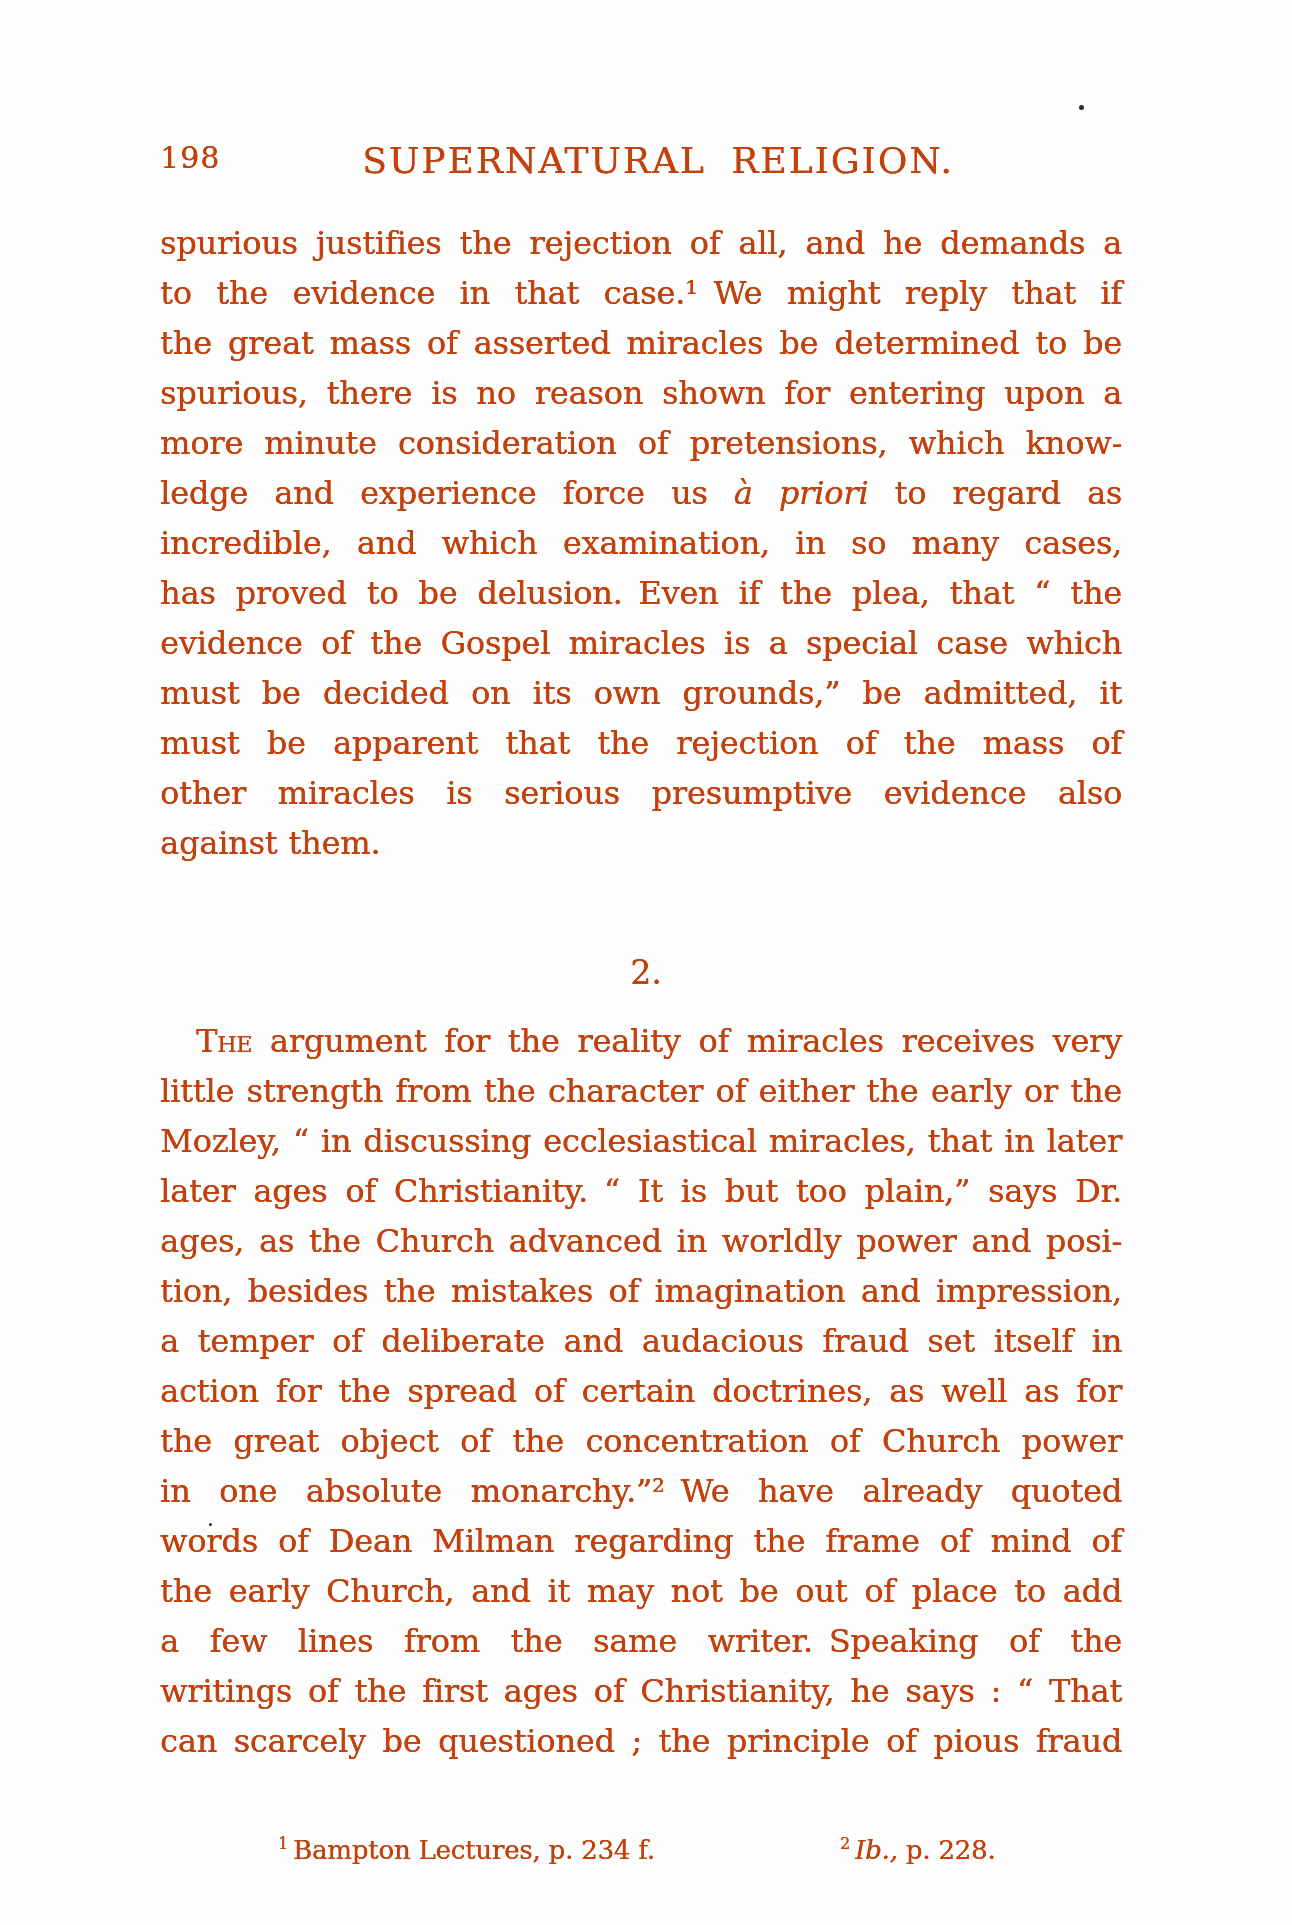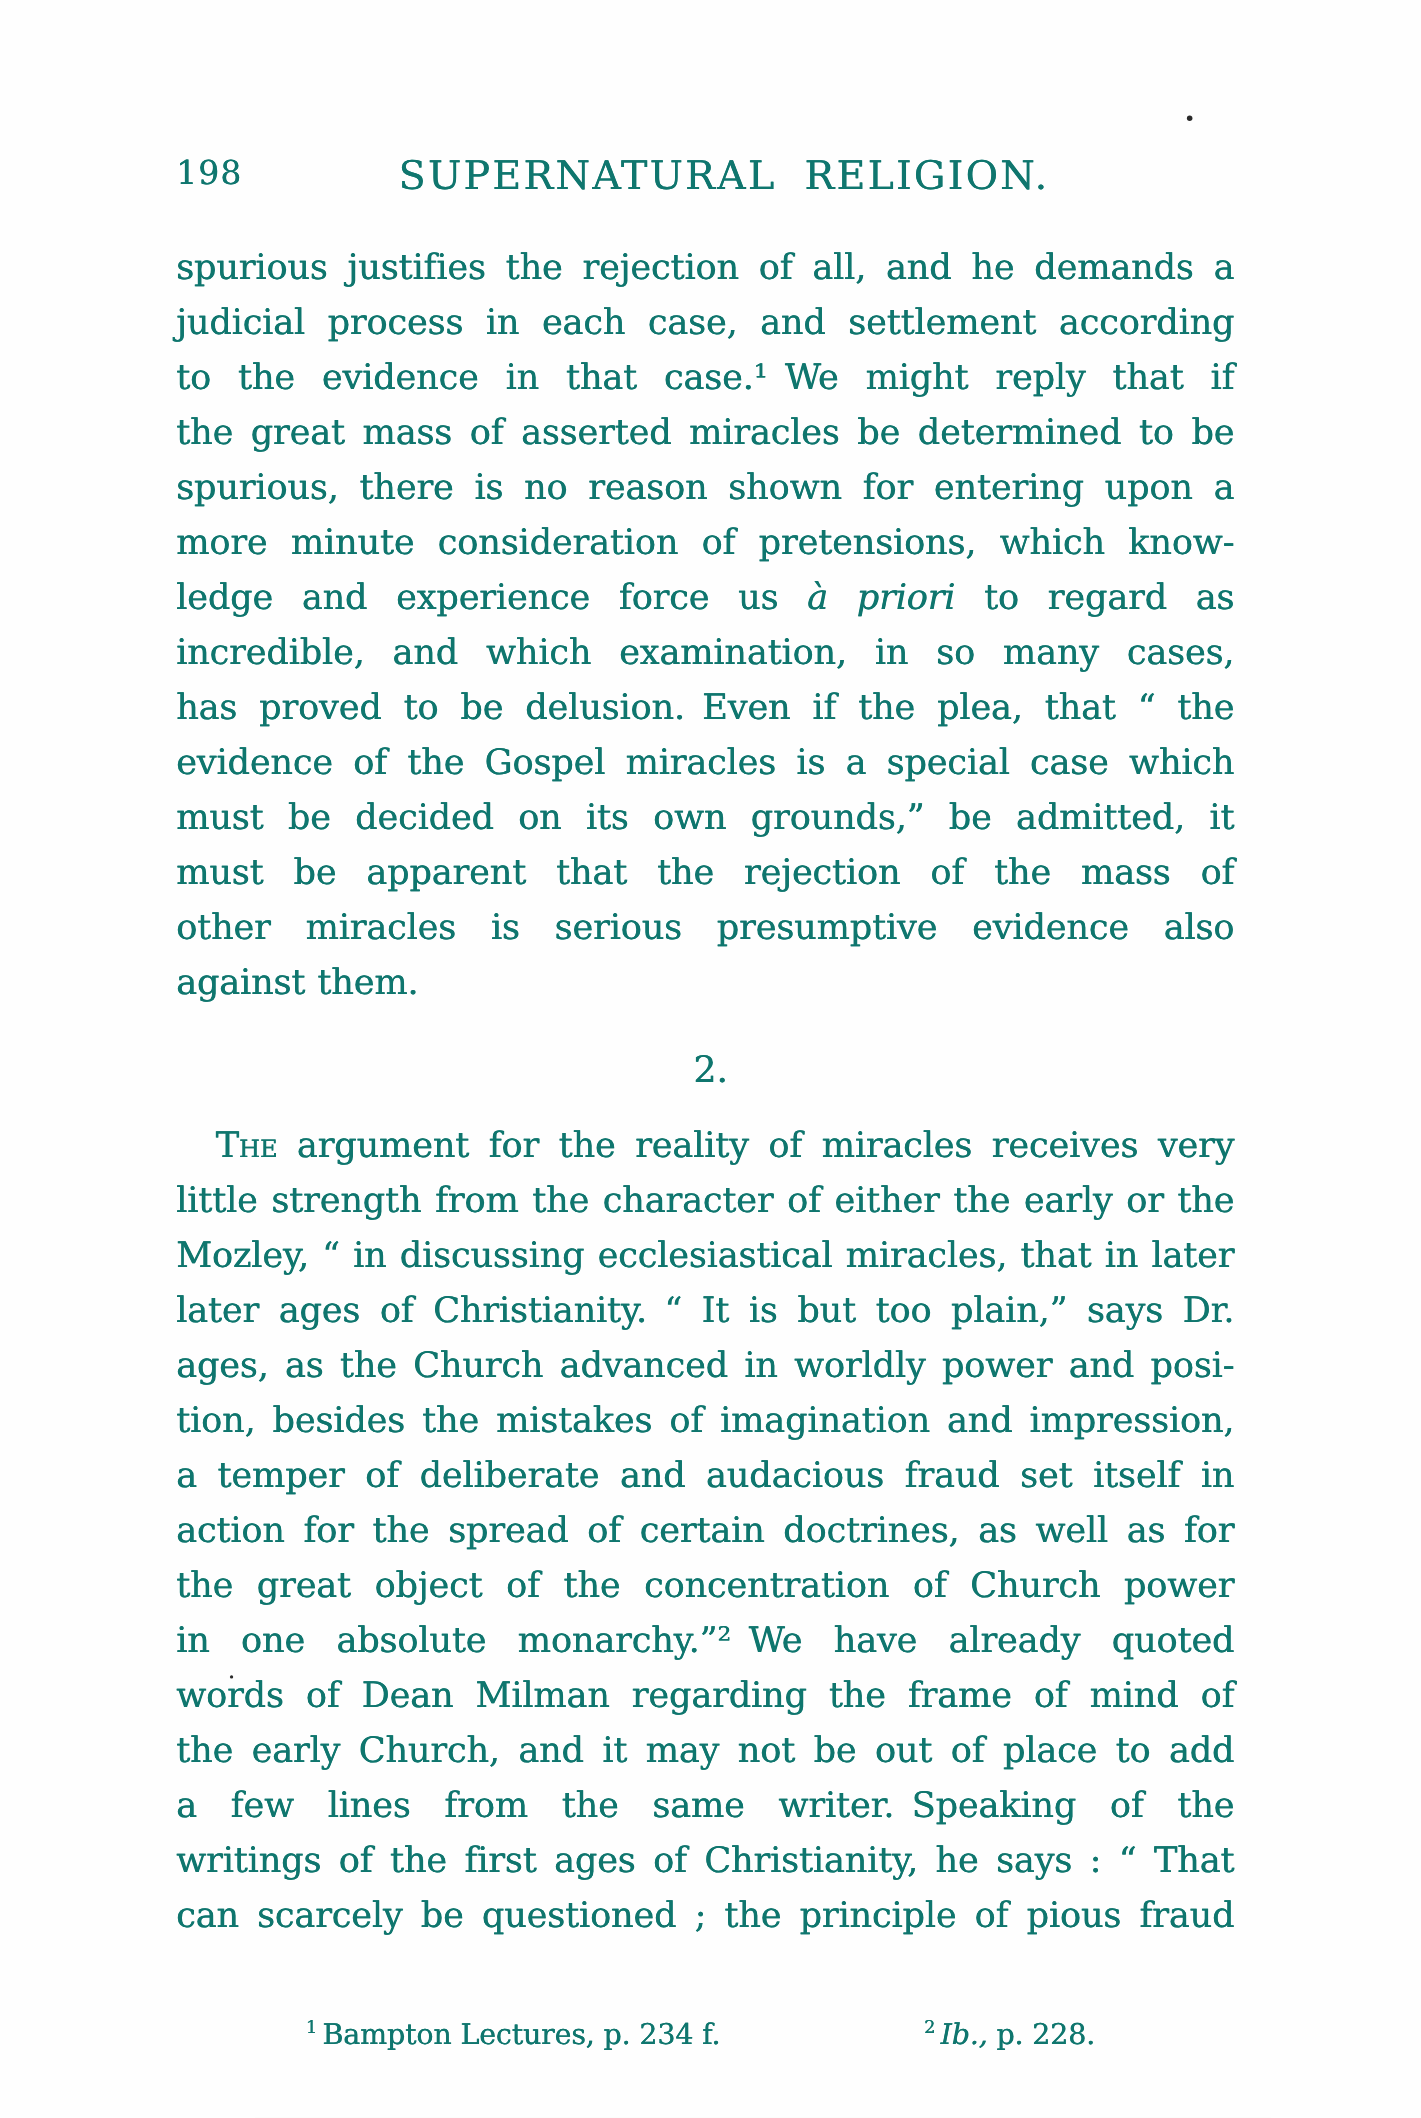--- a/index.html
+++ b/index.html
@@ -3,21 +3,21 @@
 <meta charset="utf-8">
 <style>
   html,body{margin:0;padding:0;}
   body{
     width:1292px;height:1925px;
     background:#f6f6f4;
     font-family:"DejaVu Serif","Liberation Serif",serif;
   }
   .page{
     position:relative;width:1292px;height:1925px;
-    background:#fefefe;color:#0f766e;overflow:hidden;
+    background:#fefefe;color:#c2410c;overflow:hidden;
     text-shadow:0.35px 0 0 currentColor;
   }
   
   .pageno{
     position:absolute;left:160px;top:140px;
     font-size:30px;letter-spacing:1px;
   }
   .running-head{
     position:absolute;left:0;top:140px;width:100%;
     box-sizing:border-box;padding-left:24px;
@@ -64,21 +64,20 @@
 <div class="page">
 
   <div class="speck speck-a"></div>
   <div class="speck speck-b"></div>
 
   <span class="pageno">198</span>
   <div class="running-head">SUPERNATURAL RELIGION.</div>
 
   <section class="body-text p1">
     <div class="ln">spurious justifies the rejection of all, and he demands a</div>
-    <div class="ln">judicial process in each case, and settlement according</div>
     <div class="ln">to the evidence in that case.¹ We might reply that if</div>
     <div class="ln">the great mass of asserted miracles be determined to be</div>
     <div class="ln">spurious, there is no reason shown for entering upon a</div>
     <div class="ln">more minute consideration of pretensions, which know-</div>
     <div class="ln"><span>ledge and experience force us </span><em>à priori</em><span> to regard as</span></div>
     <div class="ln">incredible, and which examination, in so many cases,</div>
     <div class="ln">has proved to be delusion. Even if the plea, that “ the</div>
     <div class="ln">evidence of the Gospel miracles is a special case which</div>
     <div class="ln">must be decided on its own grounds,” be admitted, it</div>
     <div class="ln">must be apparent that the rejection of the mass of</div>

